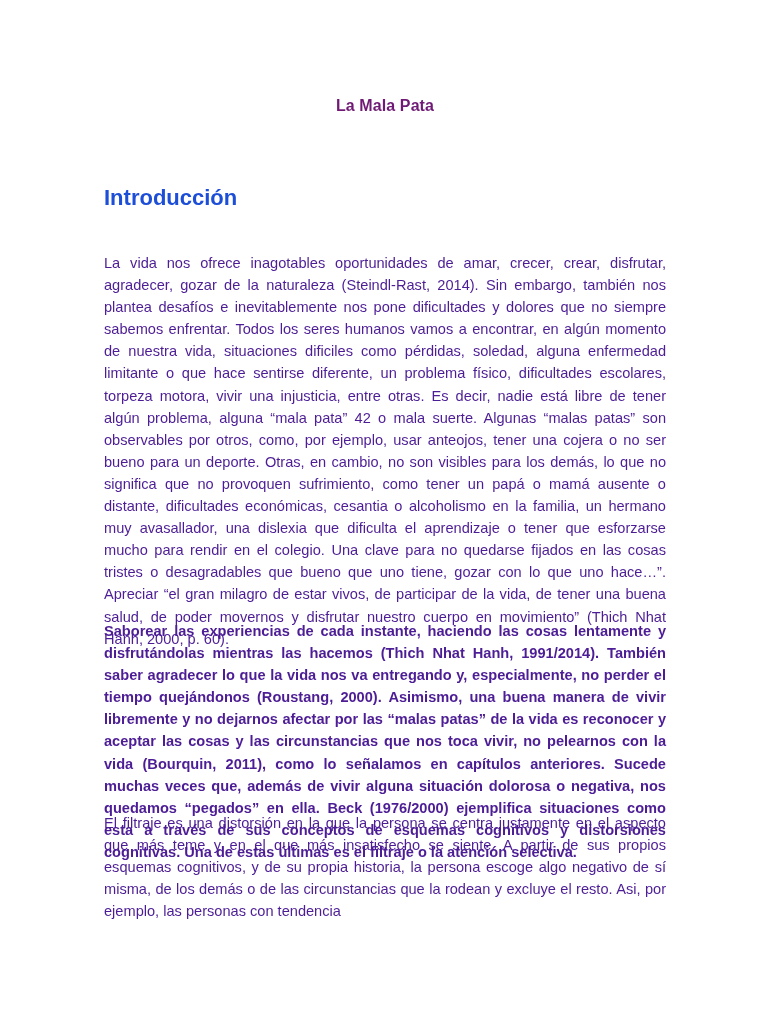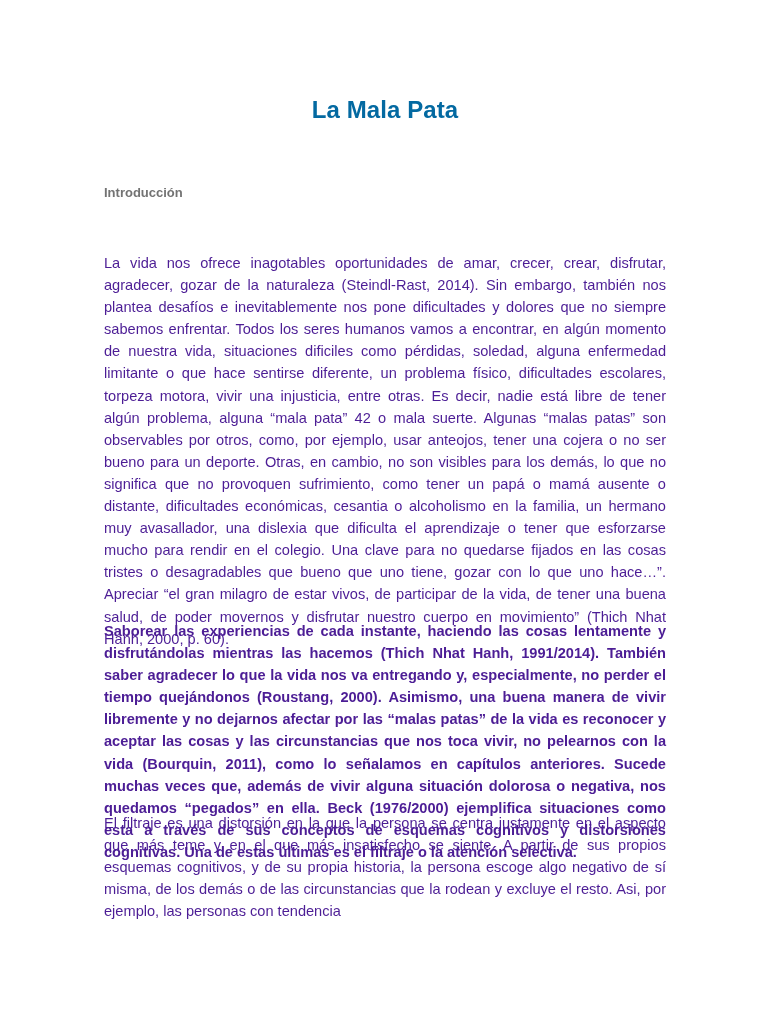--- a/index.html
+++ b/index.html
@@ -28,39 +28,39 @@
     position: absolute;
     left: 104px;
     top: 0;
     width: 562px;
   }
 
   .doc-title {
     margin: 0;
     padding: 0;
     text-align: center;
-    font-size: 24px;
+    font-size: 16px;
     font-weight: bold;
     line-height: 1.2;
     letter-spacing: 0.1px;
-    color: #0369a1;
+    color: #701a75;
     position: absolute;
     left: 0;
     top: 96px;
     width: 562px;
   }
 
   .section-heading {
     margin: 0;
     padding: 0;
     text-align: left;
-    font-size: 13px;
+    font-size: 22px;
     font-weight: bold;
     line-height: 1.2;
-    color: #737373;
+    color: #1d4ed8;
     position: absolute;
     left: 0;
     top: 185px;
     width: 562px;
   }
 
   .body-text {
     position: absolute;
     left: 0;
     width: 562px;

